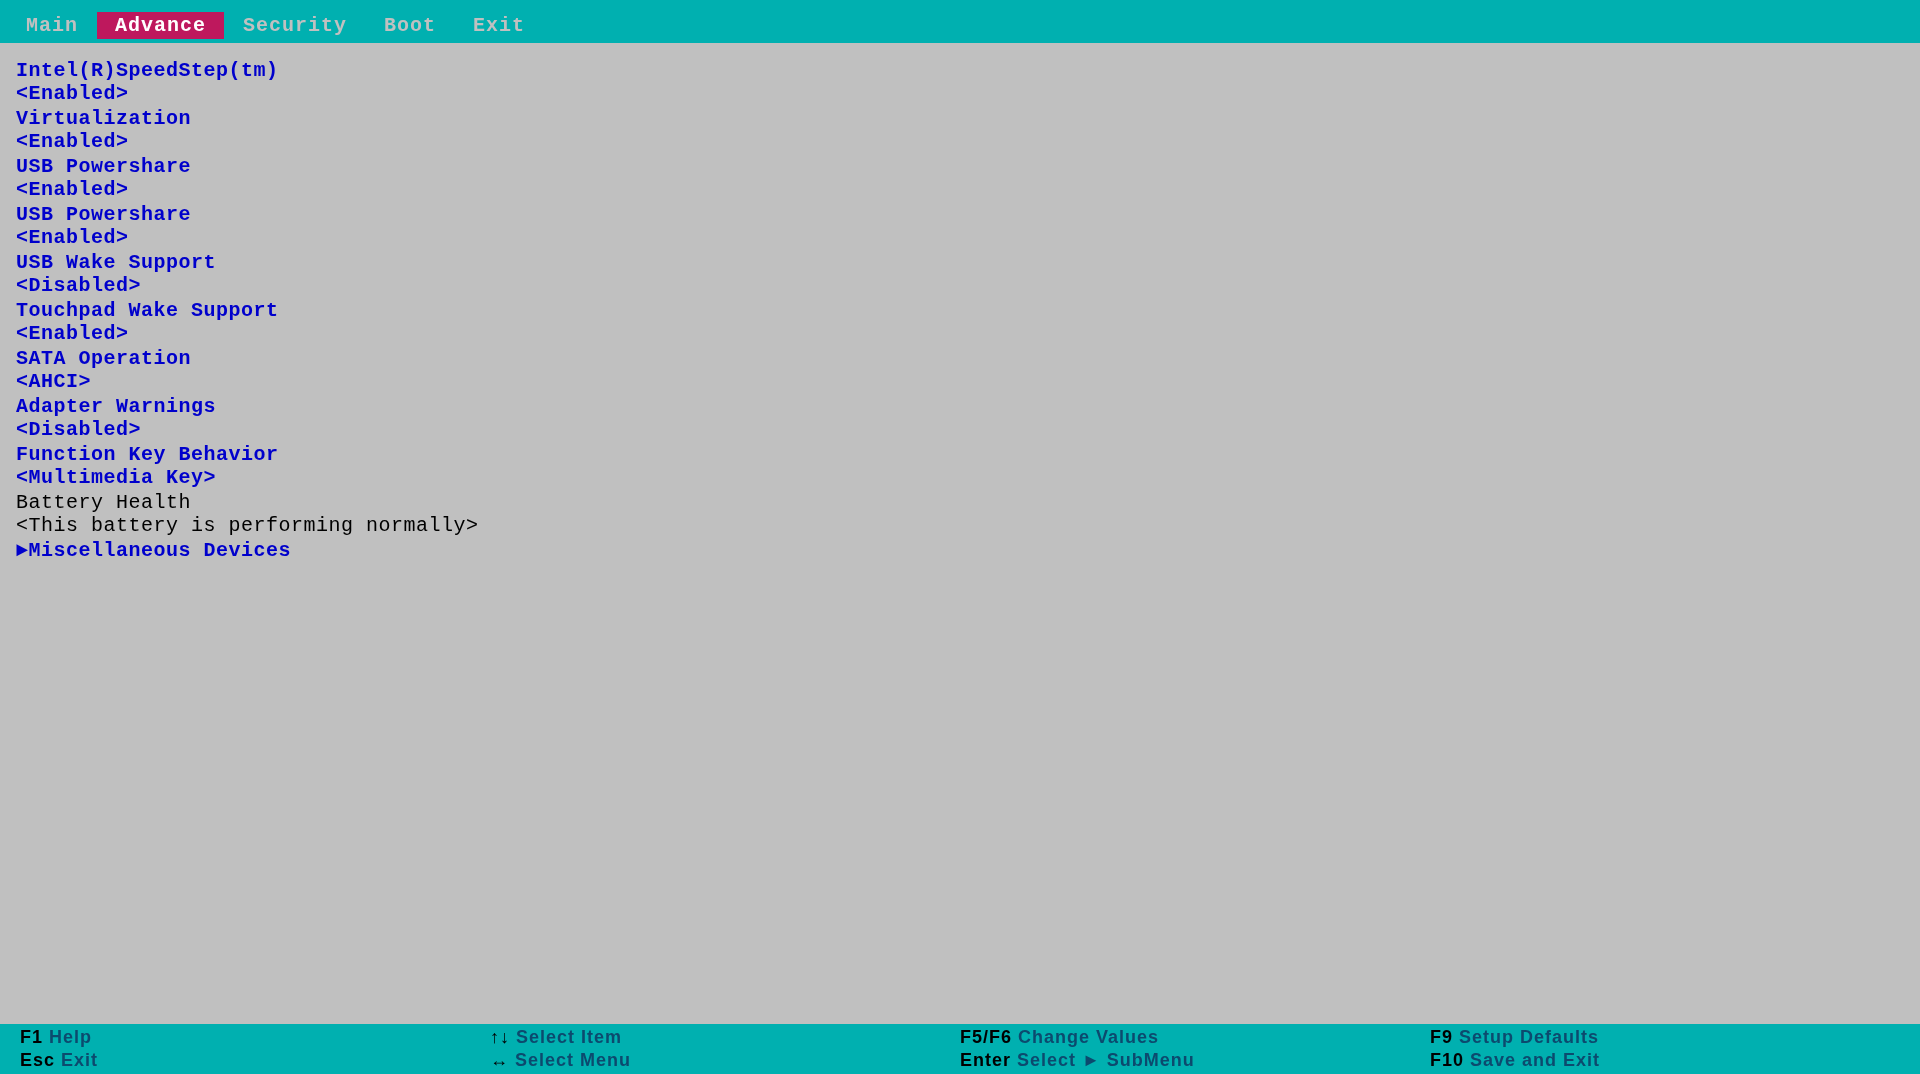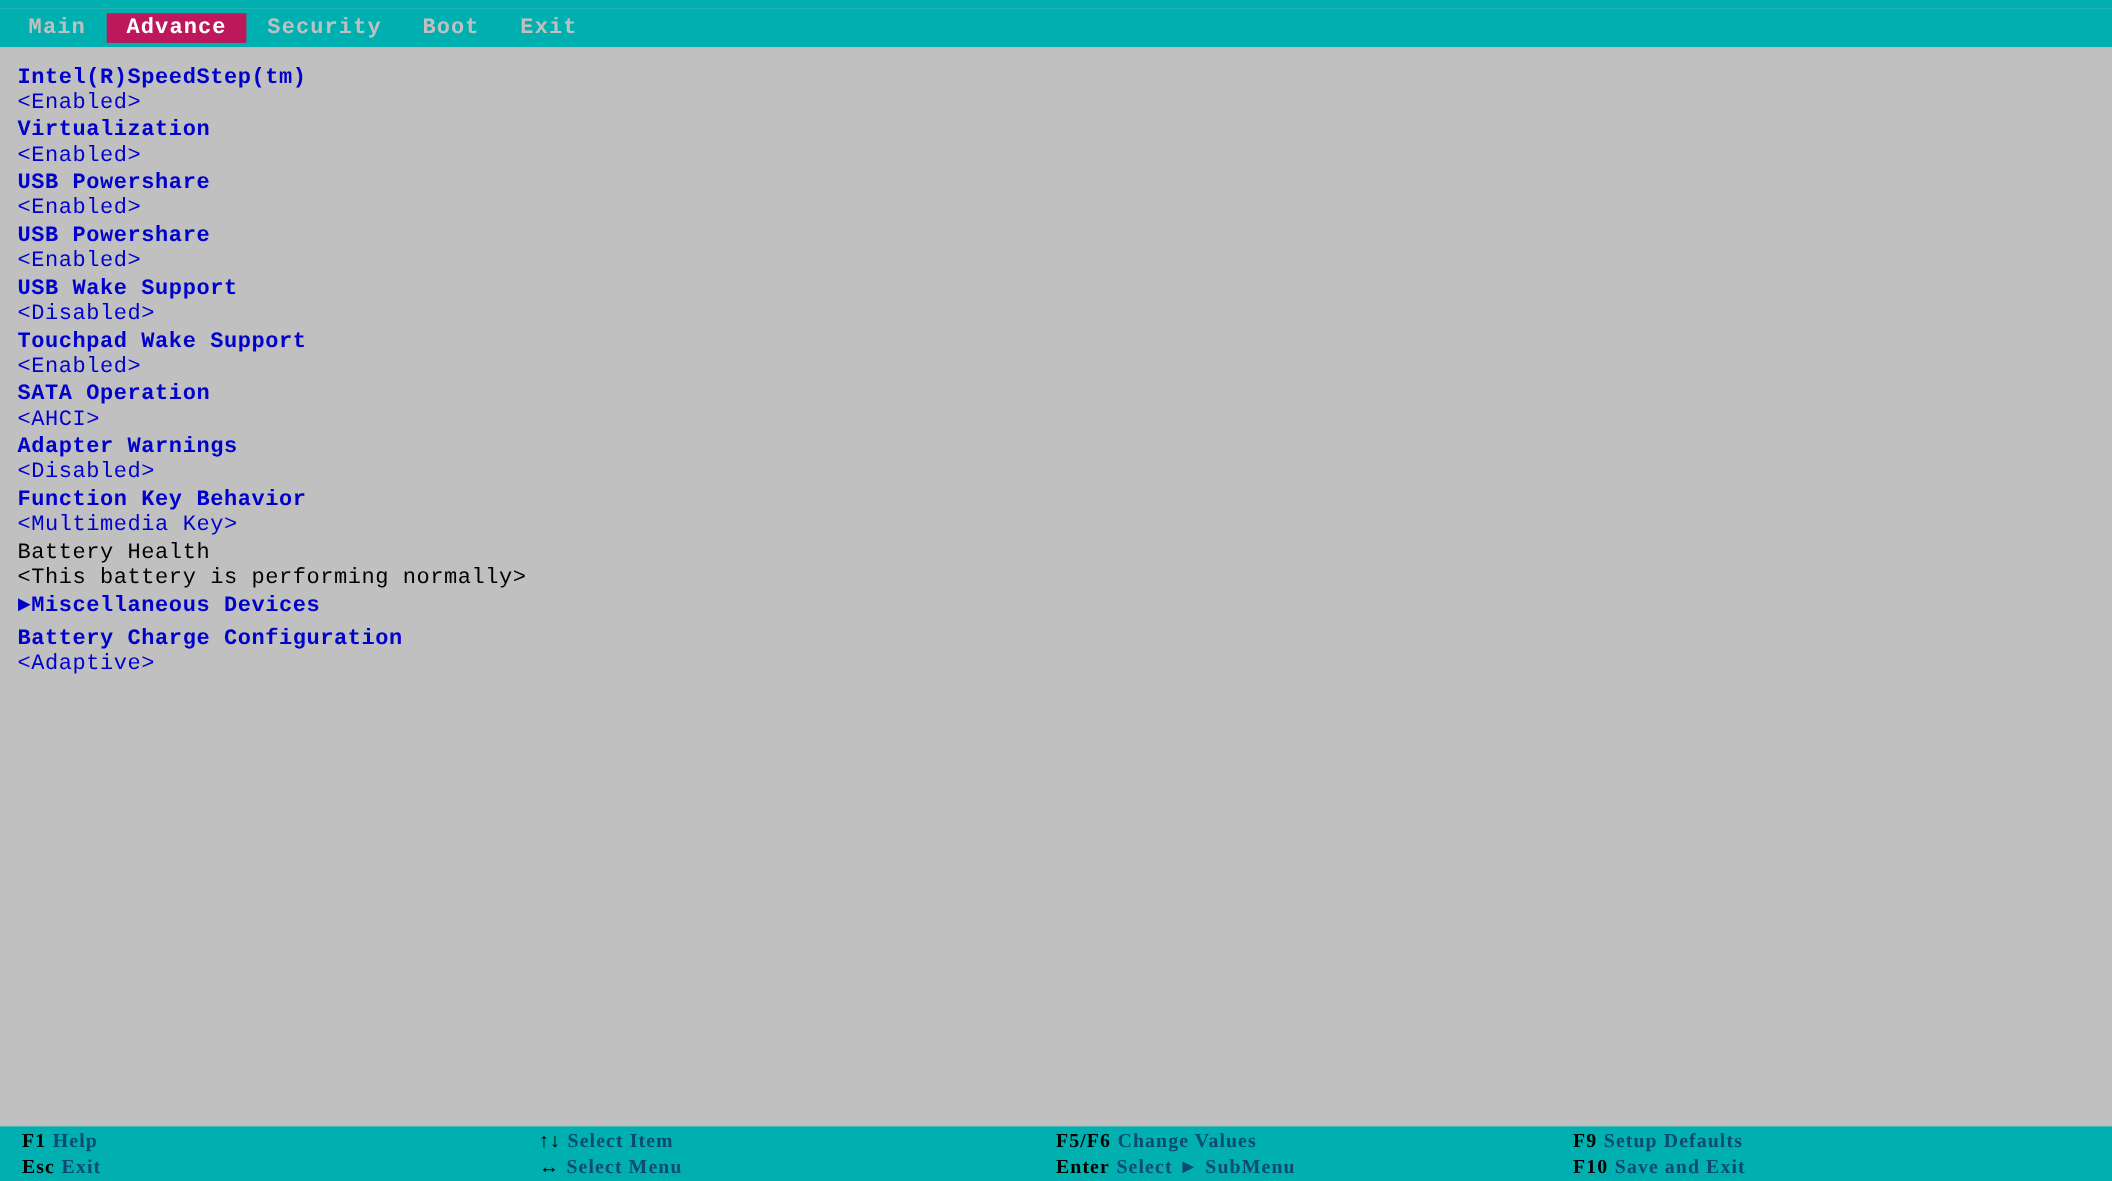--- a/index.html
+++ b/index.html
@@ -74,21 +74,21 @@
       letter-spacing: 0.5px;
     }
     .setting-name.black {
       color: #000000;
       font-weight: normal;
     }
     .setting-value {
       color: #0000cc;
       font-size: 20px;
       font-family: 'Courier New', Courier, monospace;
-      font-weight: normal;
+      font-weight: bold;
       letter-spacing: 0.5px;
     }
     .setting-value.black {
       color: #000000;
       font-weight: normal;
     }
     #footer {
       background-color: #00b0b0;
       position: absolute;
       bottom: 0;
@@ -106,21 +106,21 @@
       flex-direction: column;
       gap: 2px;
       flex: 1;
     }
     .footer-row {
       display: flex;
       flex-direction: row;
       align-items: flex-start;
       gap: 6px;
       font-size: 18px;
-      font-family: Liberation Serif, serif;
+      font-family: Liberation Sans, sans-serif;
     }
     .footer-key {
       color: #000000;
       font-weight: bold;
       letter-spacing: 1px;
     }
     .footer-desc {
       color: #0c4a6e;
       letter-spacing: 1px;
       font-weight: bold;
@@ -180,24 +180,20 @@
       <span class="setting-value">&lt;Multimedia Key&gt;</span>
     </div>
     <div class="setting-row">
       <span class="setting-name black">Battery Health</span>
       <span class="setting-value black">&lt;This battery is performing normally&gt;</span>
     </div>
     <div class="setting-row">
       <span class="setting-name">►Miscellaneous Devices</span>
       <span class="setting-value"></span>
     </div>
-    <div class="setting-row">
-      <span class="setting-name">Battery Charge Configuration</span>
-      <span class="setting-value">&lt;Adaptive&gt;</span>
-    </div>
   </div>
 
 <div id="footer">
     <div class="footer-col">
       <div class="footer-row">
         <span class="footer-key">F1</span>
         <span class="footer-desc">Help</span>
       </div>
       <div class="footer-row">
         <span class="footer-key">Esc</span>

